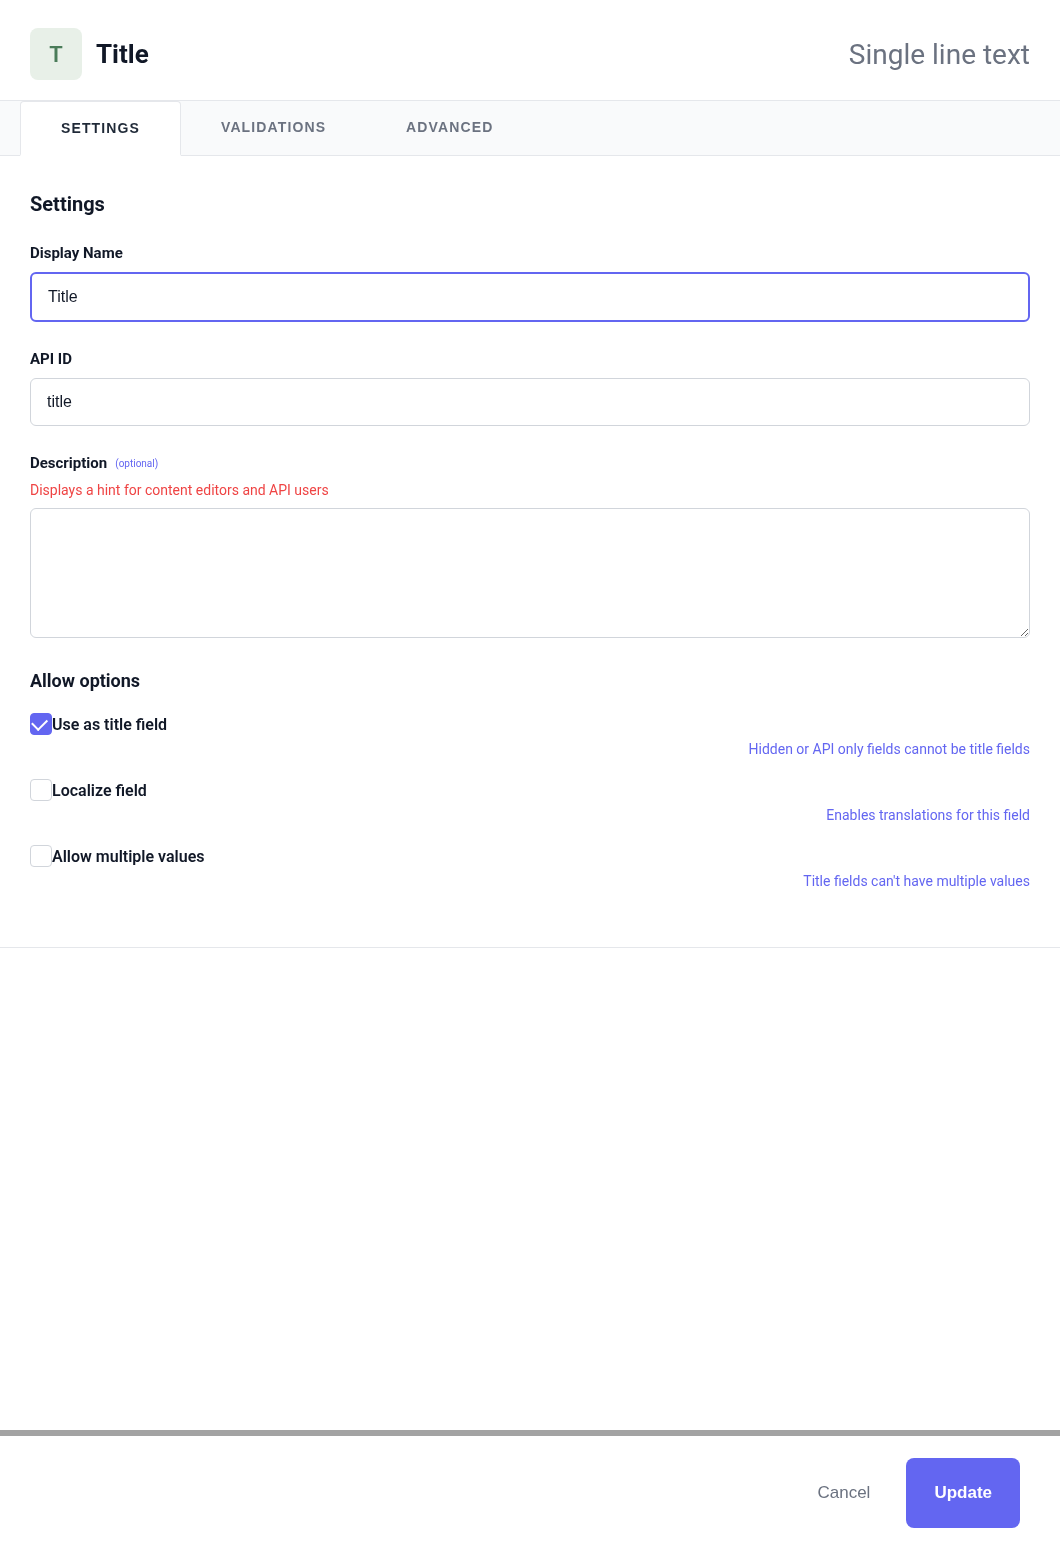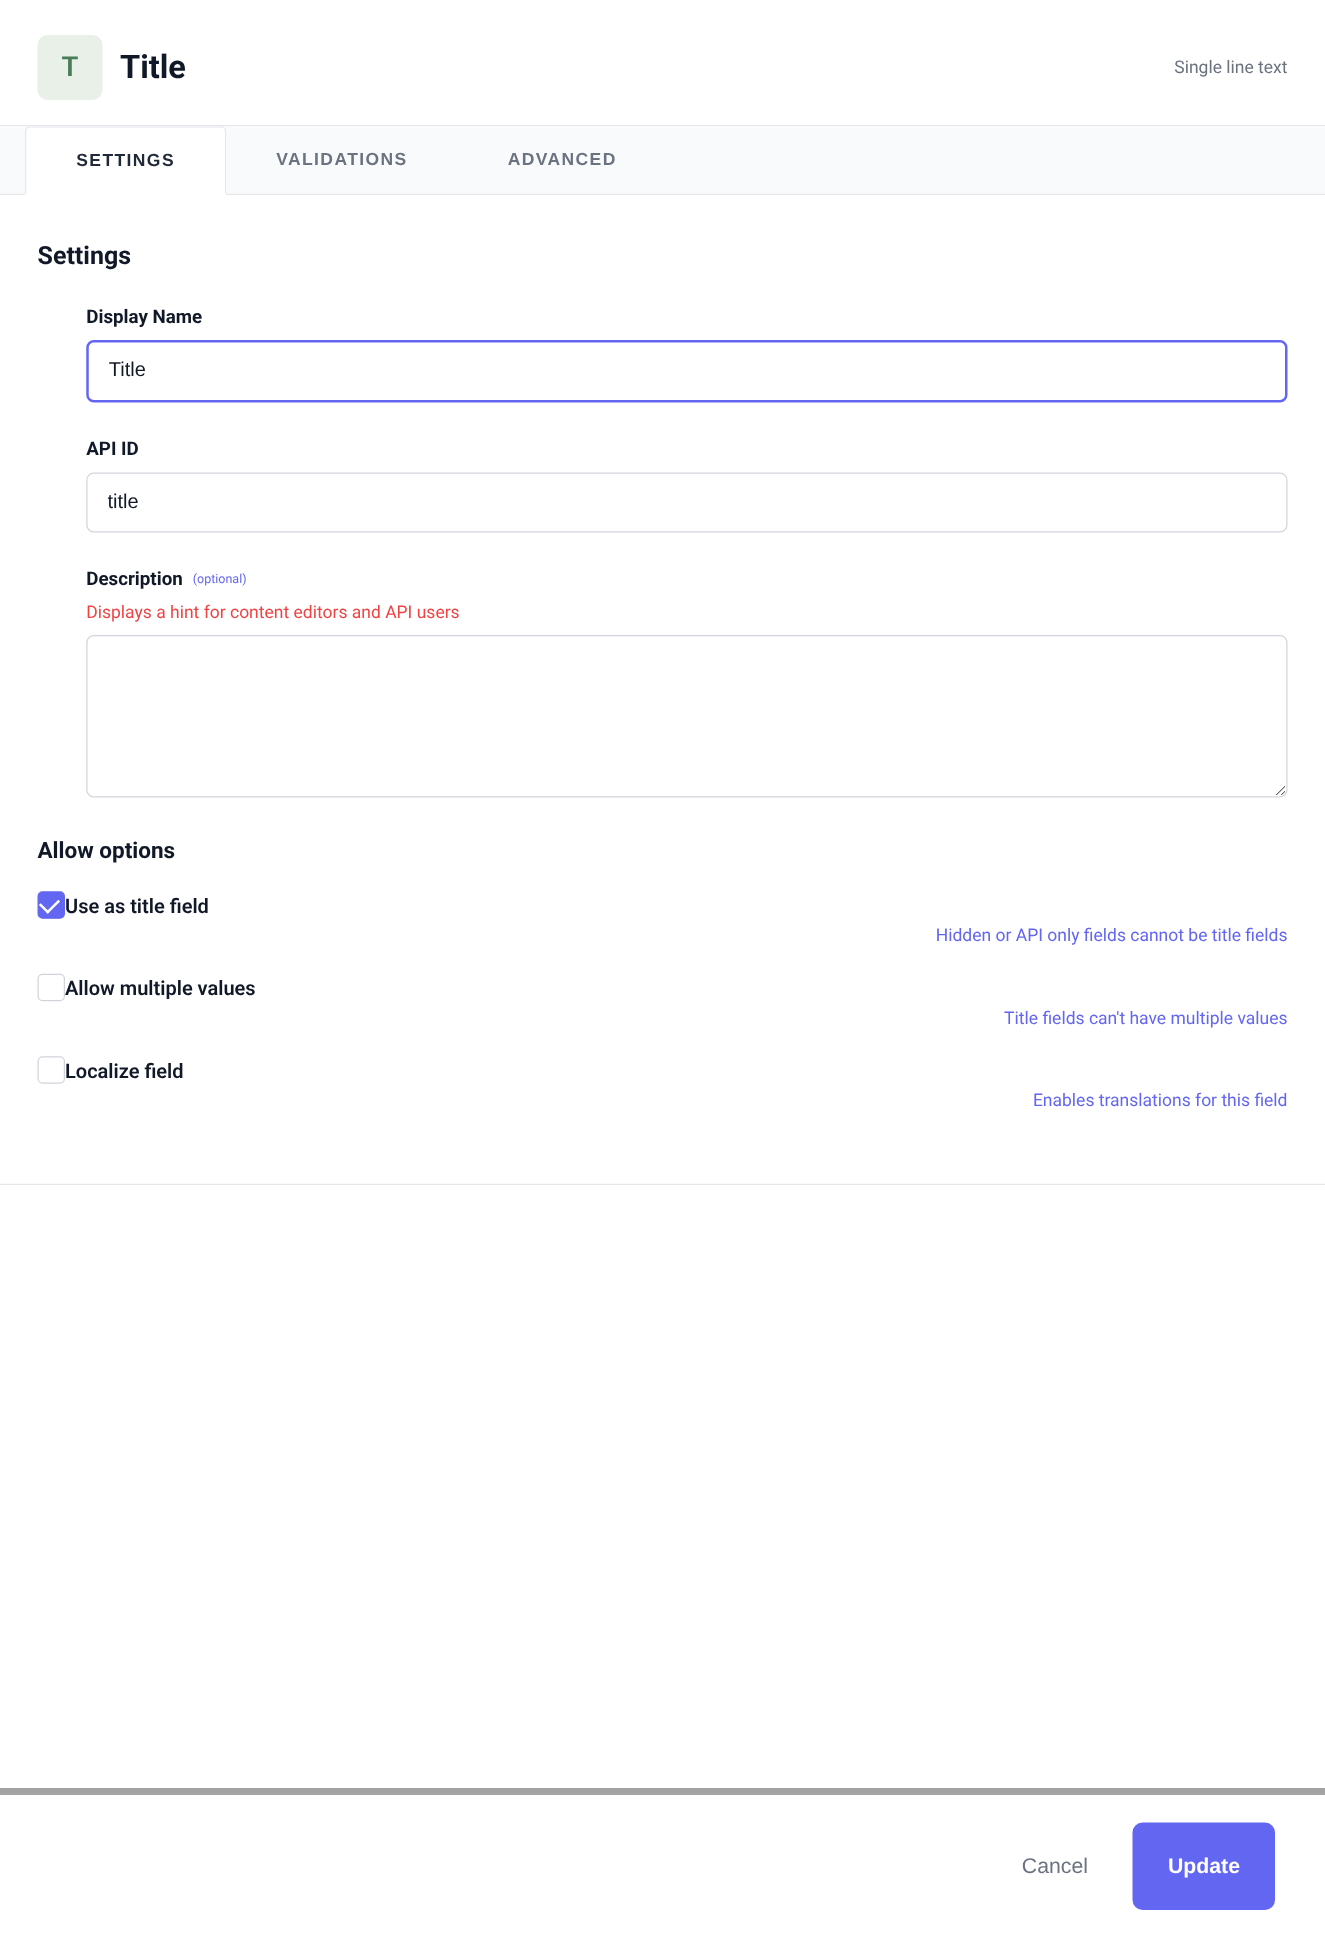--- a/index.html
+++ b/index.html
@@ -44,21 +44,21 @@
       color: #4a7c59;
     }
 
     .header-title {
       font-size: 26px;
       font-weight: 700;
       color: #111827;
     }
 
     .header-type {
-      font-size: 14px;
+      font-size: 28px;
       color: #6b7280;
       font-weight: 400;
     }
 
     
     .tabs {
       display: flex;
       border-bottom: 1px solid #e5e7eb;
       padding: 0 20px;
       background: #f9fafb;
@@ -95,21 +95,20 @@
 
     .section-title {
       font-size: 20px;
       font-weight: 700;
       color: #111827;
       margin-bottom: 28px;
     }
 
     .field-group {
       margin-bottom: 28px;
-      margin-left: 39px;
     }
 
     .field-label {
       font-size: 15px;
       font-weight: 700;
       color: #111827;
       margin-bottom: 10px;
       display: flex;
       align-items: center;
       gap: 8px;
@@ -300,32 +299,32 @@
       <div class="option-header">
         <div class="checkbox checked"></div>
         <span class="option-label">Use as title field</span>
       </div>
       <p class="option-desc">Hidden or API only fields cannot be title fields</p>
     </div>
 
     <div class="option-item">
       <div class="option-header">
         <div class="checkbox"></div>
+        <span class="option-label">Localize field</span>
+      </div>
+      <p class="option-desc">Enables translations for this field</p>
+    </div>
+
+    <div class="option-item">
+      <div class="option-header">
+        <div class="checkbox"></div>
         <span class="option-label">Allow multiple values</span>
       </div>
       <p class="option-desc">Title fields can't have multiple values</p>
     </div>
-
-    <div class="option-item">
-      <div class="option-header">
-        <div class="checkbox"></div>
-        <span class="option-label">Localize field</span>
-      </div>
-      <p class="option-desc">Enables translations for this field</p>
-    </div>
   </div>
 </div>
 
 <hr class="divider" style="margin: 0 0 80px 0;">
 
 <div class="footer">
   <button class="btn-cancel">Cancel</button>
   <button class="btn-update">Update</button>
 </div>
 

